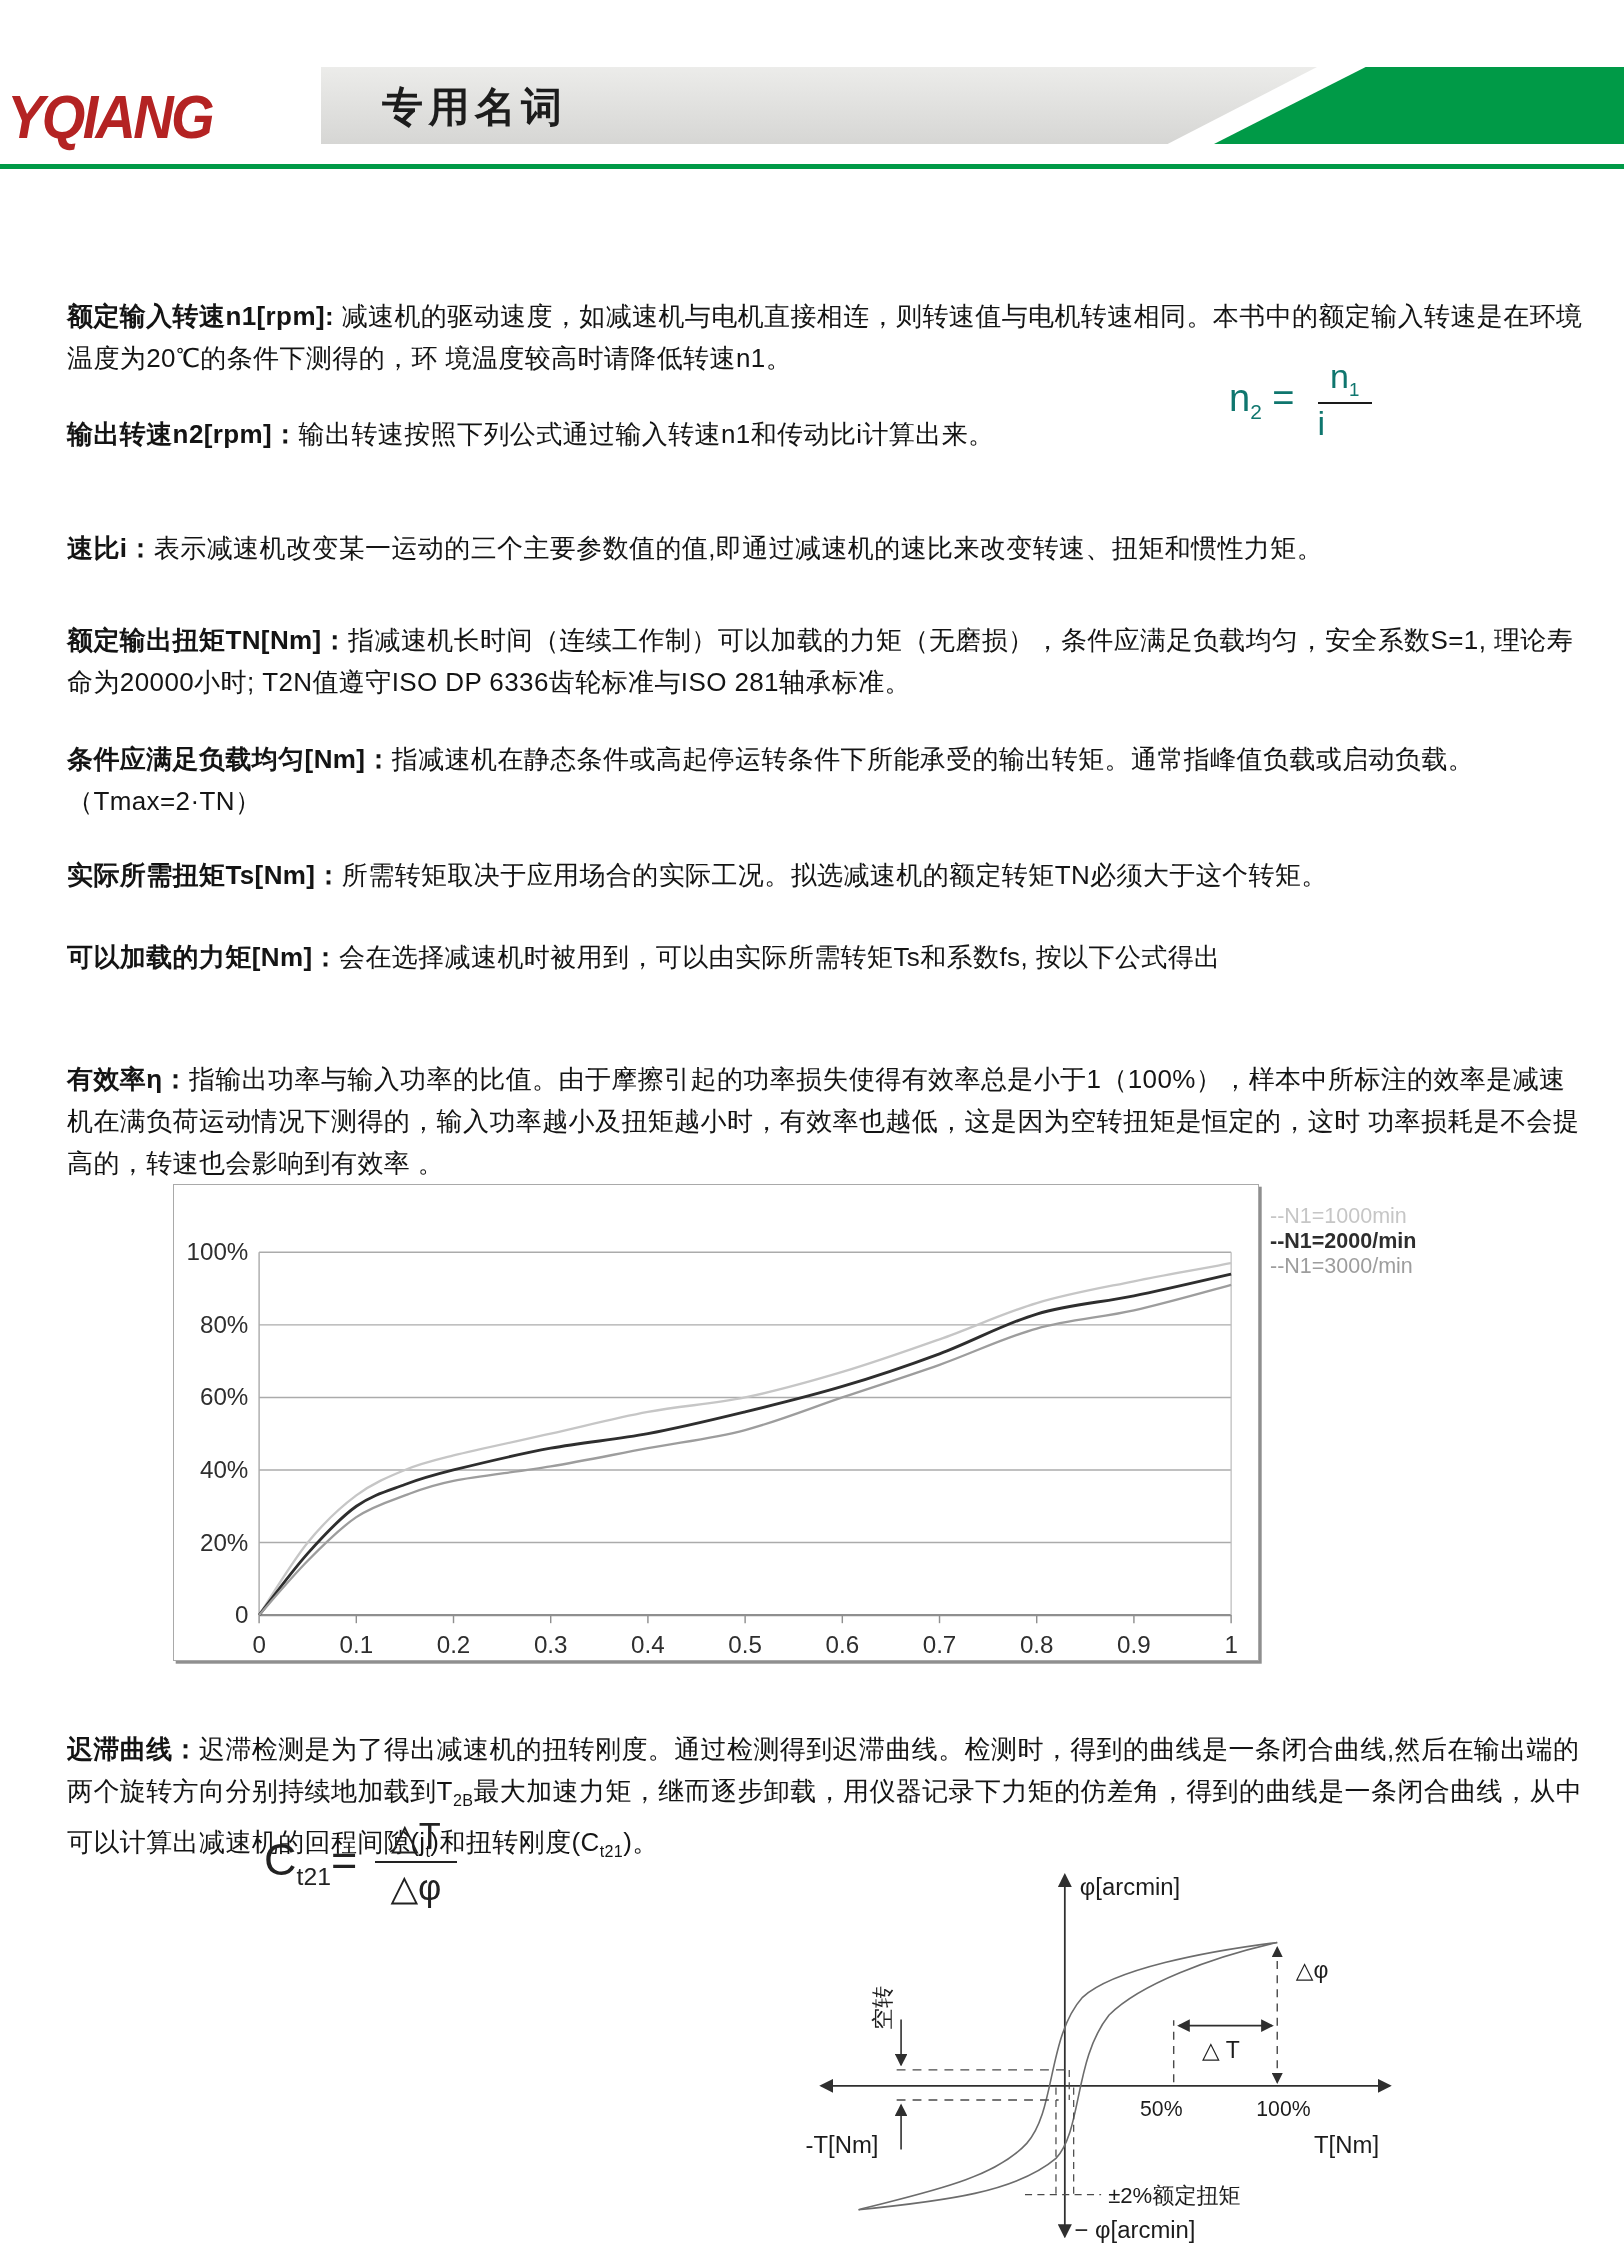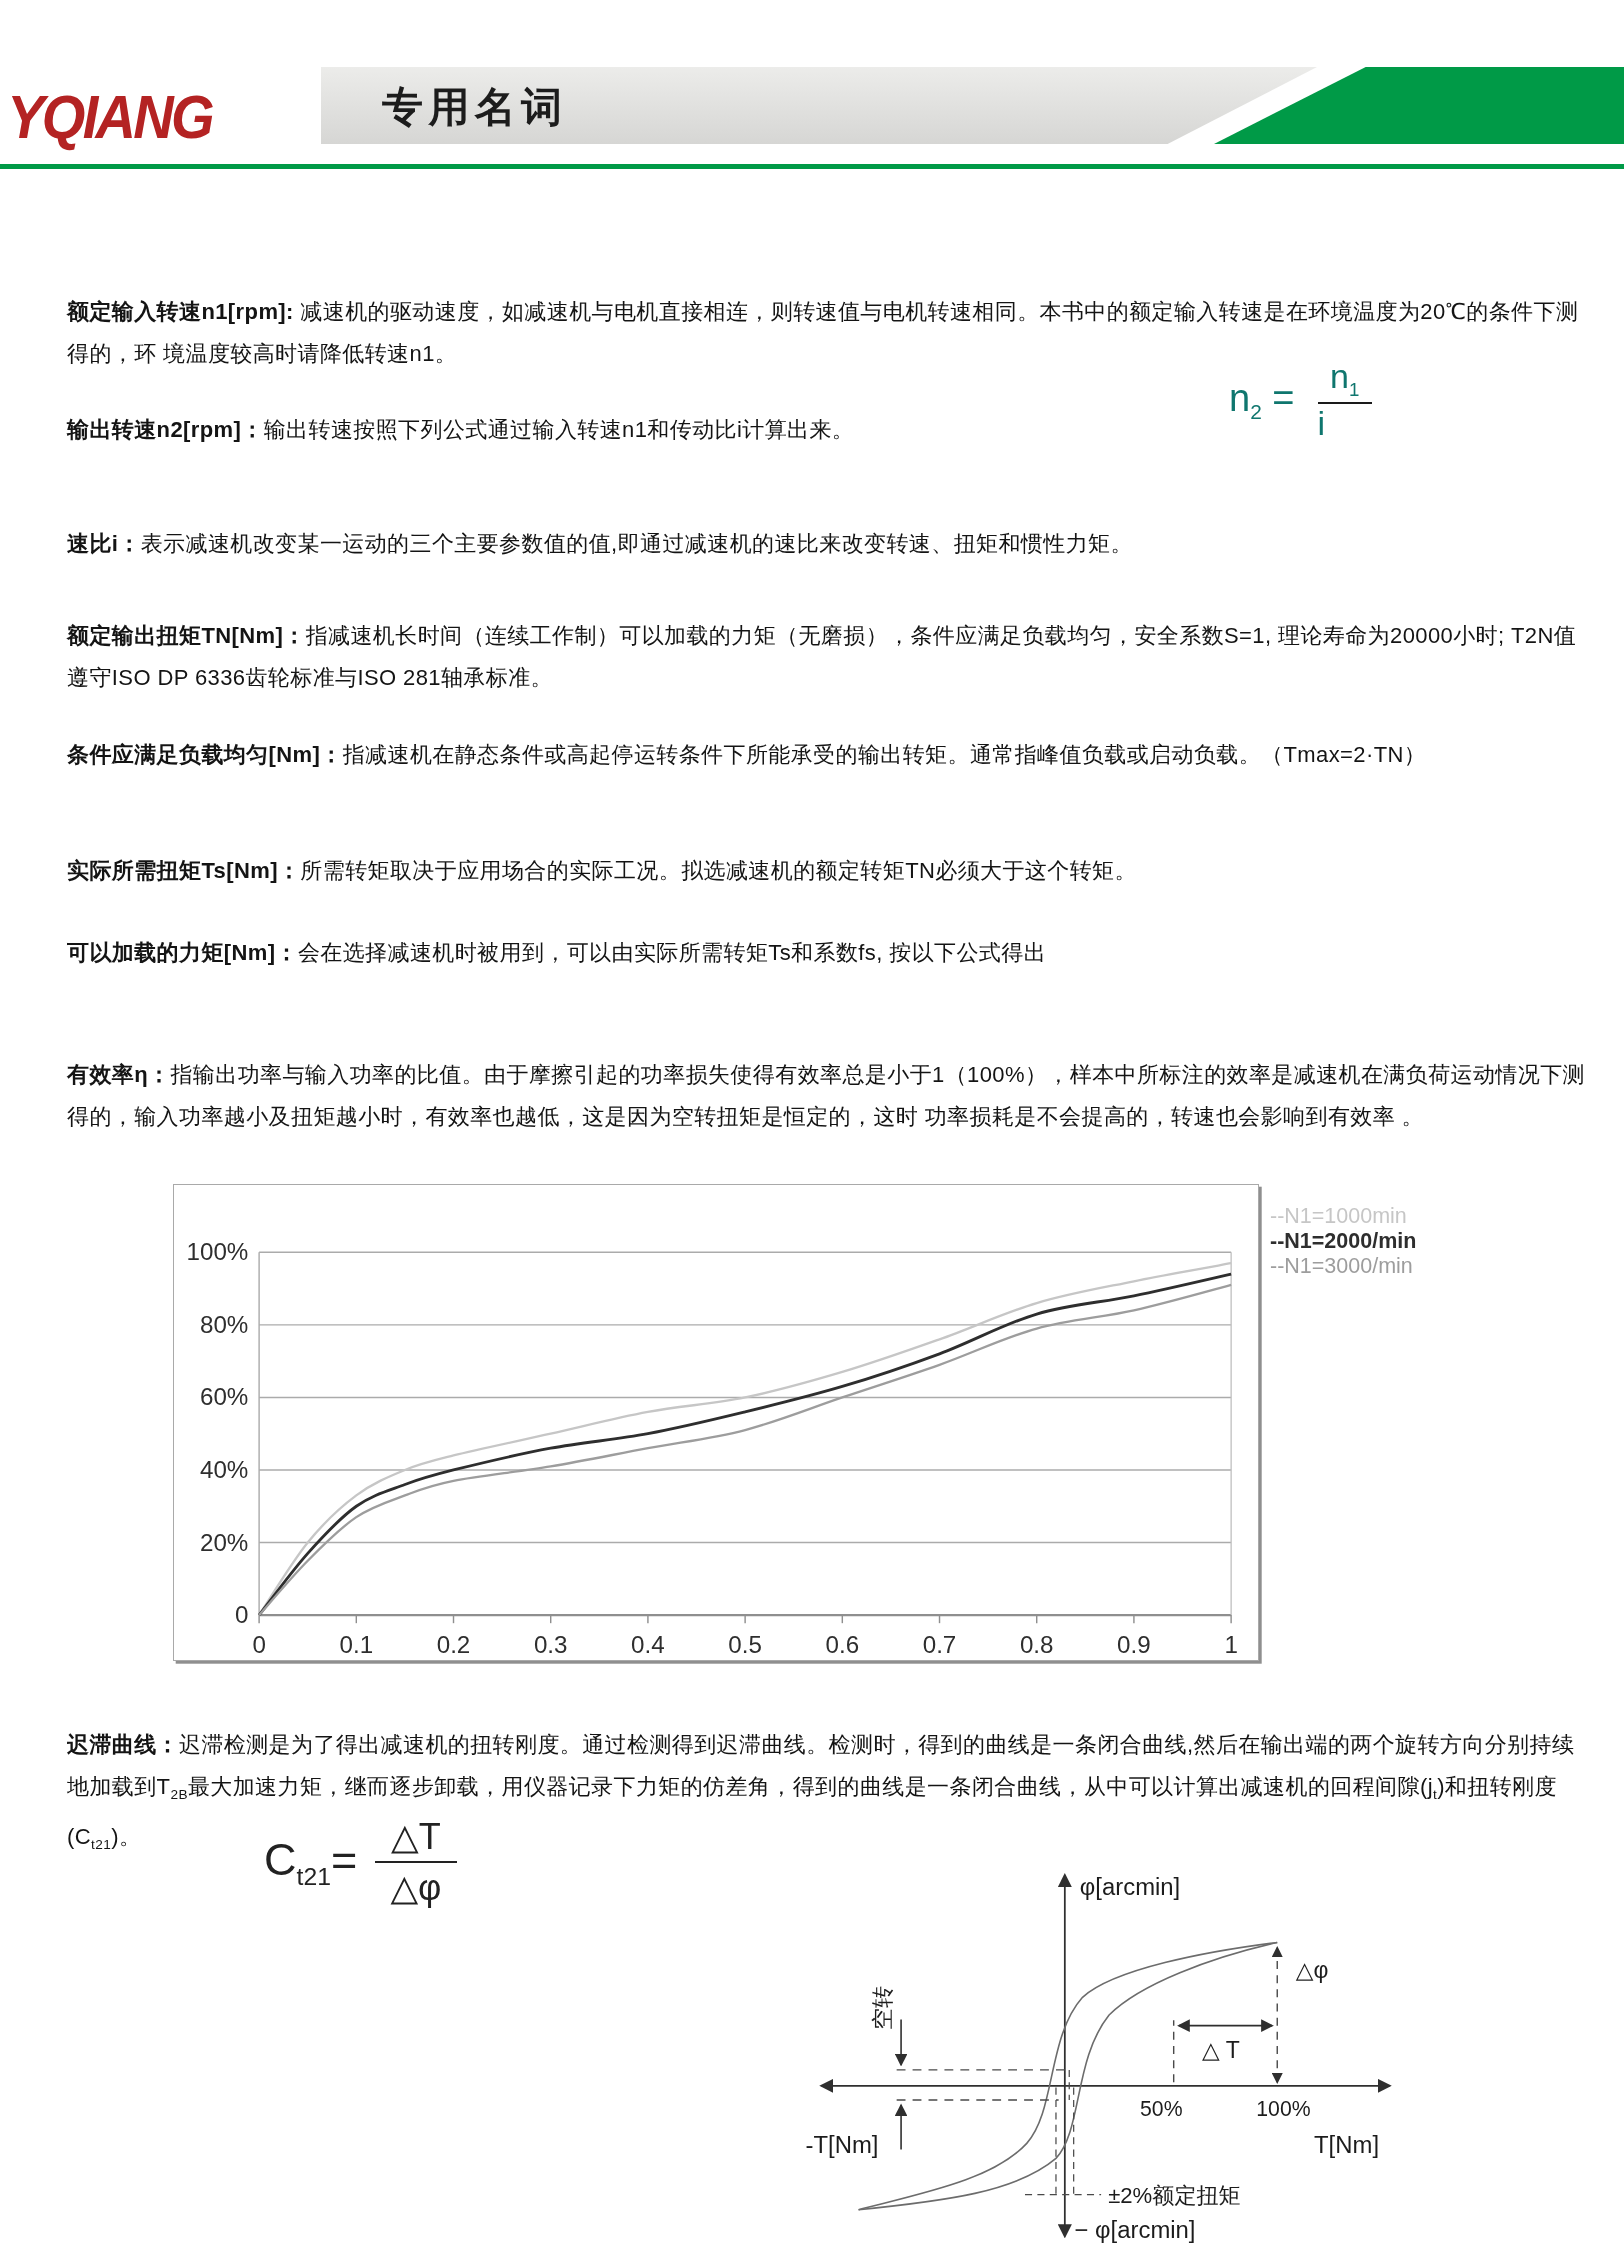--- a/index.html
+++ b/index.html
@@ -20,21 +20,21 @@
   .title-bar .bar-title{
     position:absolute;left:61px;top:12.5px;font-size:41px;font-weight:bold;color:#1c1c1c;
     letter-spacing:5.4px;
   }
   .green-shape{
     position:absolute;left:1214px;top:67px;width:410px;height:77px;background:#009a47;
     clip-path:polygon(37% 0,100% 0,100% 100%,0 100%);
   }
   .green-rule{position:absolute;left:0;top:164px;width:1625px;height:5.4px;background:#009a47;}
   
-  .para{position:absolute;left:67px;width:1518px;font-size:22px;line-height:42px;letter-spacing:0.4px;}
+  .para{position:absolute;left:67px;width:1518px;font-size:26px;line-height:42px;letter-spacing:0.4px;}
   .para b{font-weight:bold;}
   .para .sub{font-size:0.62em;vertical-align:-0.35em;}
   .para .formula-line{display:block;padding-left:116px;}
   
   .formula-n2{position:absolute;left:1229px;top:358px;font-size:38px;color:#0f766e;white-space:nowrap;}
   .formula-n2 .frac{display:inline-block;vertical-align:middle;text-align:left;margin-left:12.5px;}
   .formula-n2 .frac .num{display:block;border-bottom:2.7px solid #1a1a1a;padding:0 12.5px 1.8px 12.5px;font-size:34px;line-height:1.1;}
   .formula-n2 .frac .den{display:block;font-size:34px;line-height:1.15;}
   .formula-n2 sub,.formula-ct sub{font-size:0.55em;}
   

